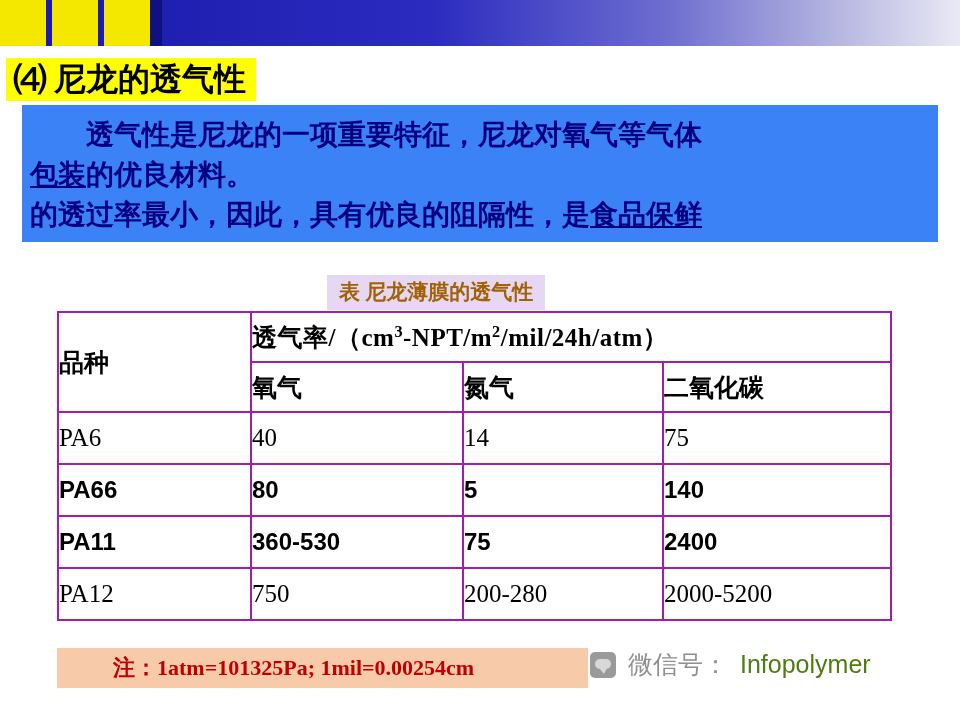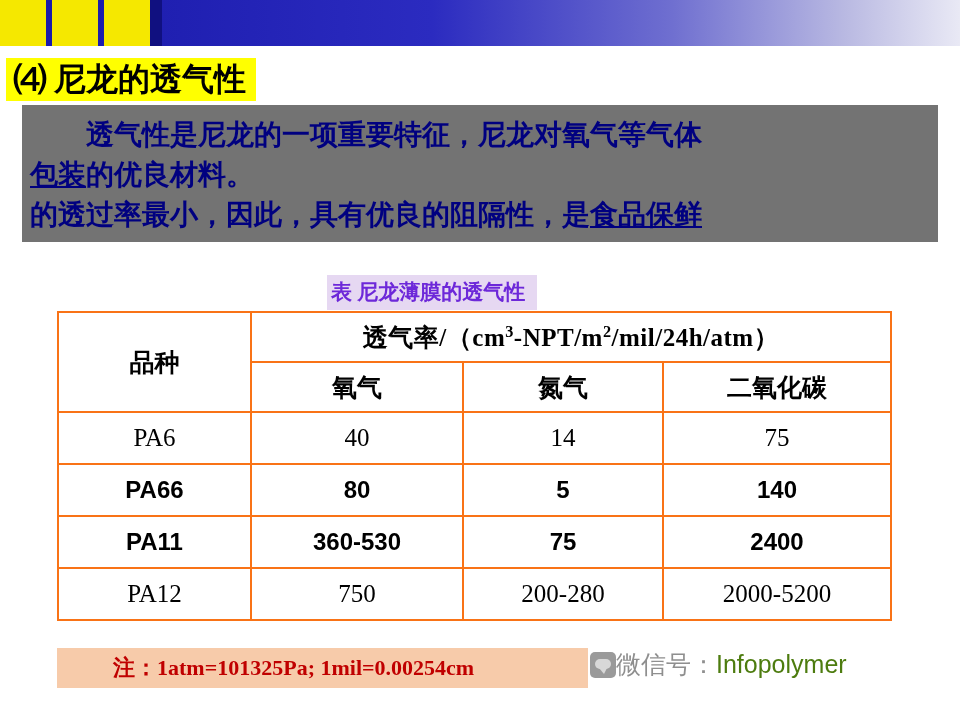--- a/index.html
+++ b/index.html
@@ -56,21 +56,21 @@
     white-space: nowrap;
     font-family: "Liberation Serif", serif;
   }
 
   
   .para-box {
     position: absolute;
     top: 105px;
     left: 22px;
     width: 916px;
-    background: #737373;
+    background: #3b82f6;
     padding: 10px 8px 8px 8px;
     box-sizing: border-box;
   }
   .para-line {
     font-size: 28px;
     font-weight: bold;
     color: #000080;
     line-height: 1.42;
     letter-spacing: 0px;
     font-family: "Liberation Serif", serif;
@@ -78,43 +78,42 @@
   }
   .para-line .indent { display: inline-block; width: 56px; }
   .underlined { text-decoration: underline; }
 
   
   .table-caption {
     position: absolute;
     top: 275px;
     left: 327px;
     background: #e6d8f2;
-    color: #6d28d9;
+    color: #a16207;
     font-size: 21px;
     font-weight: bold;
-    padding: 3px 12px 4px 4px;
+    padding: 3px 12px 4px 12px;
     white-space: nowrap;
     font-family: "Liberation Serif", serif;
   }
 
   
   .tbl-wrap {
     position: absolute;
     top: 311px;
     left: 57px;
     width: 833px;
   }
   table.perm {
     border-collapse: collapse;
     width: 833px;
     table-layout: fixed;
   }
   table.perm td {
-    border: 2px solid #f97316;
-    text-align: center;
+    border: 2px solid #a21caf;
     vertical-align: middle;
     font-family: "Liberation Serif", serif;
     color: #000000;
     padding: 2px 0;
   }
   .c-kind  { width: 193px; }
   .c-o2    { width: 212px; }
   .c-n2    { width: 200px; }
   .c-co2   { width: 228px; }
 
@@ -166,21 +165,21 @@
     margin-left: 46px;
   }
 
   
   .watermark {
     position: absolute;
     top: 648px;
     left: 590px;
     display: flex;
     align-items: center;
-    gap: 0;
+    gap: 12px;
     color: #8a8a8a;
     font-size: 25px;
     font-family: "Liberation Sans", sans-serif;
     white-space: nowrap;
   }
   .wm-icon {
     width: 26px;
     height: 26px;
     border-radius: 5px;
     background: #9a9a9a;

